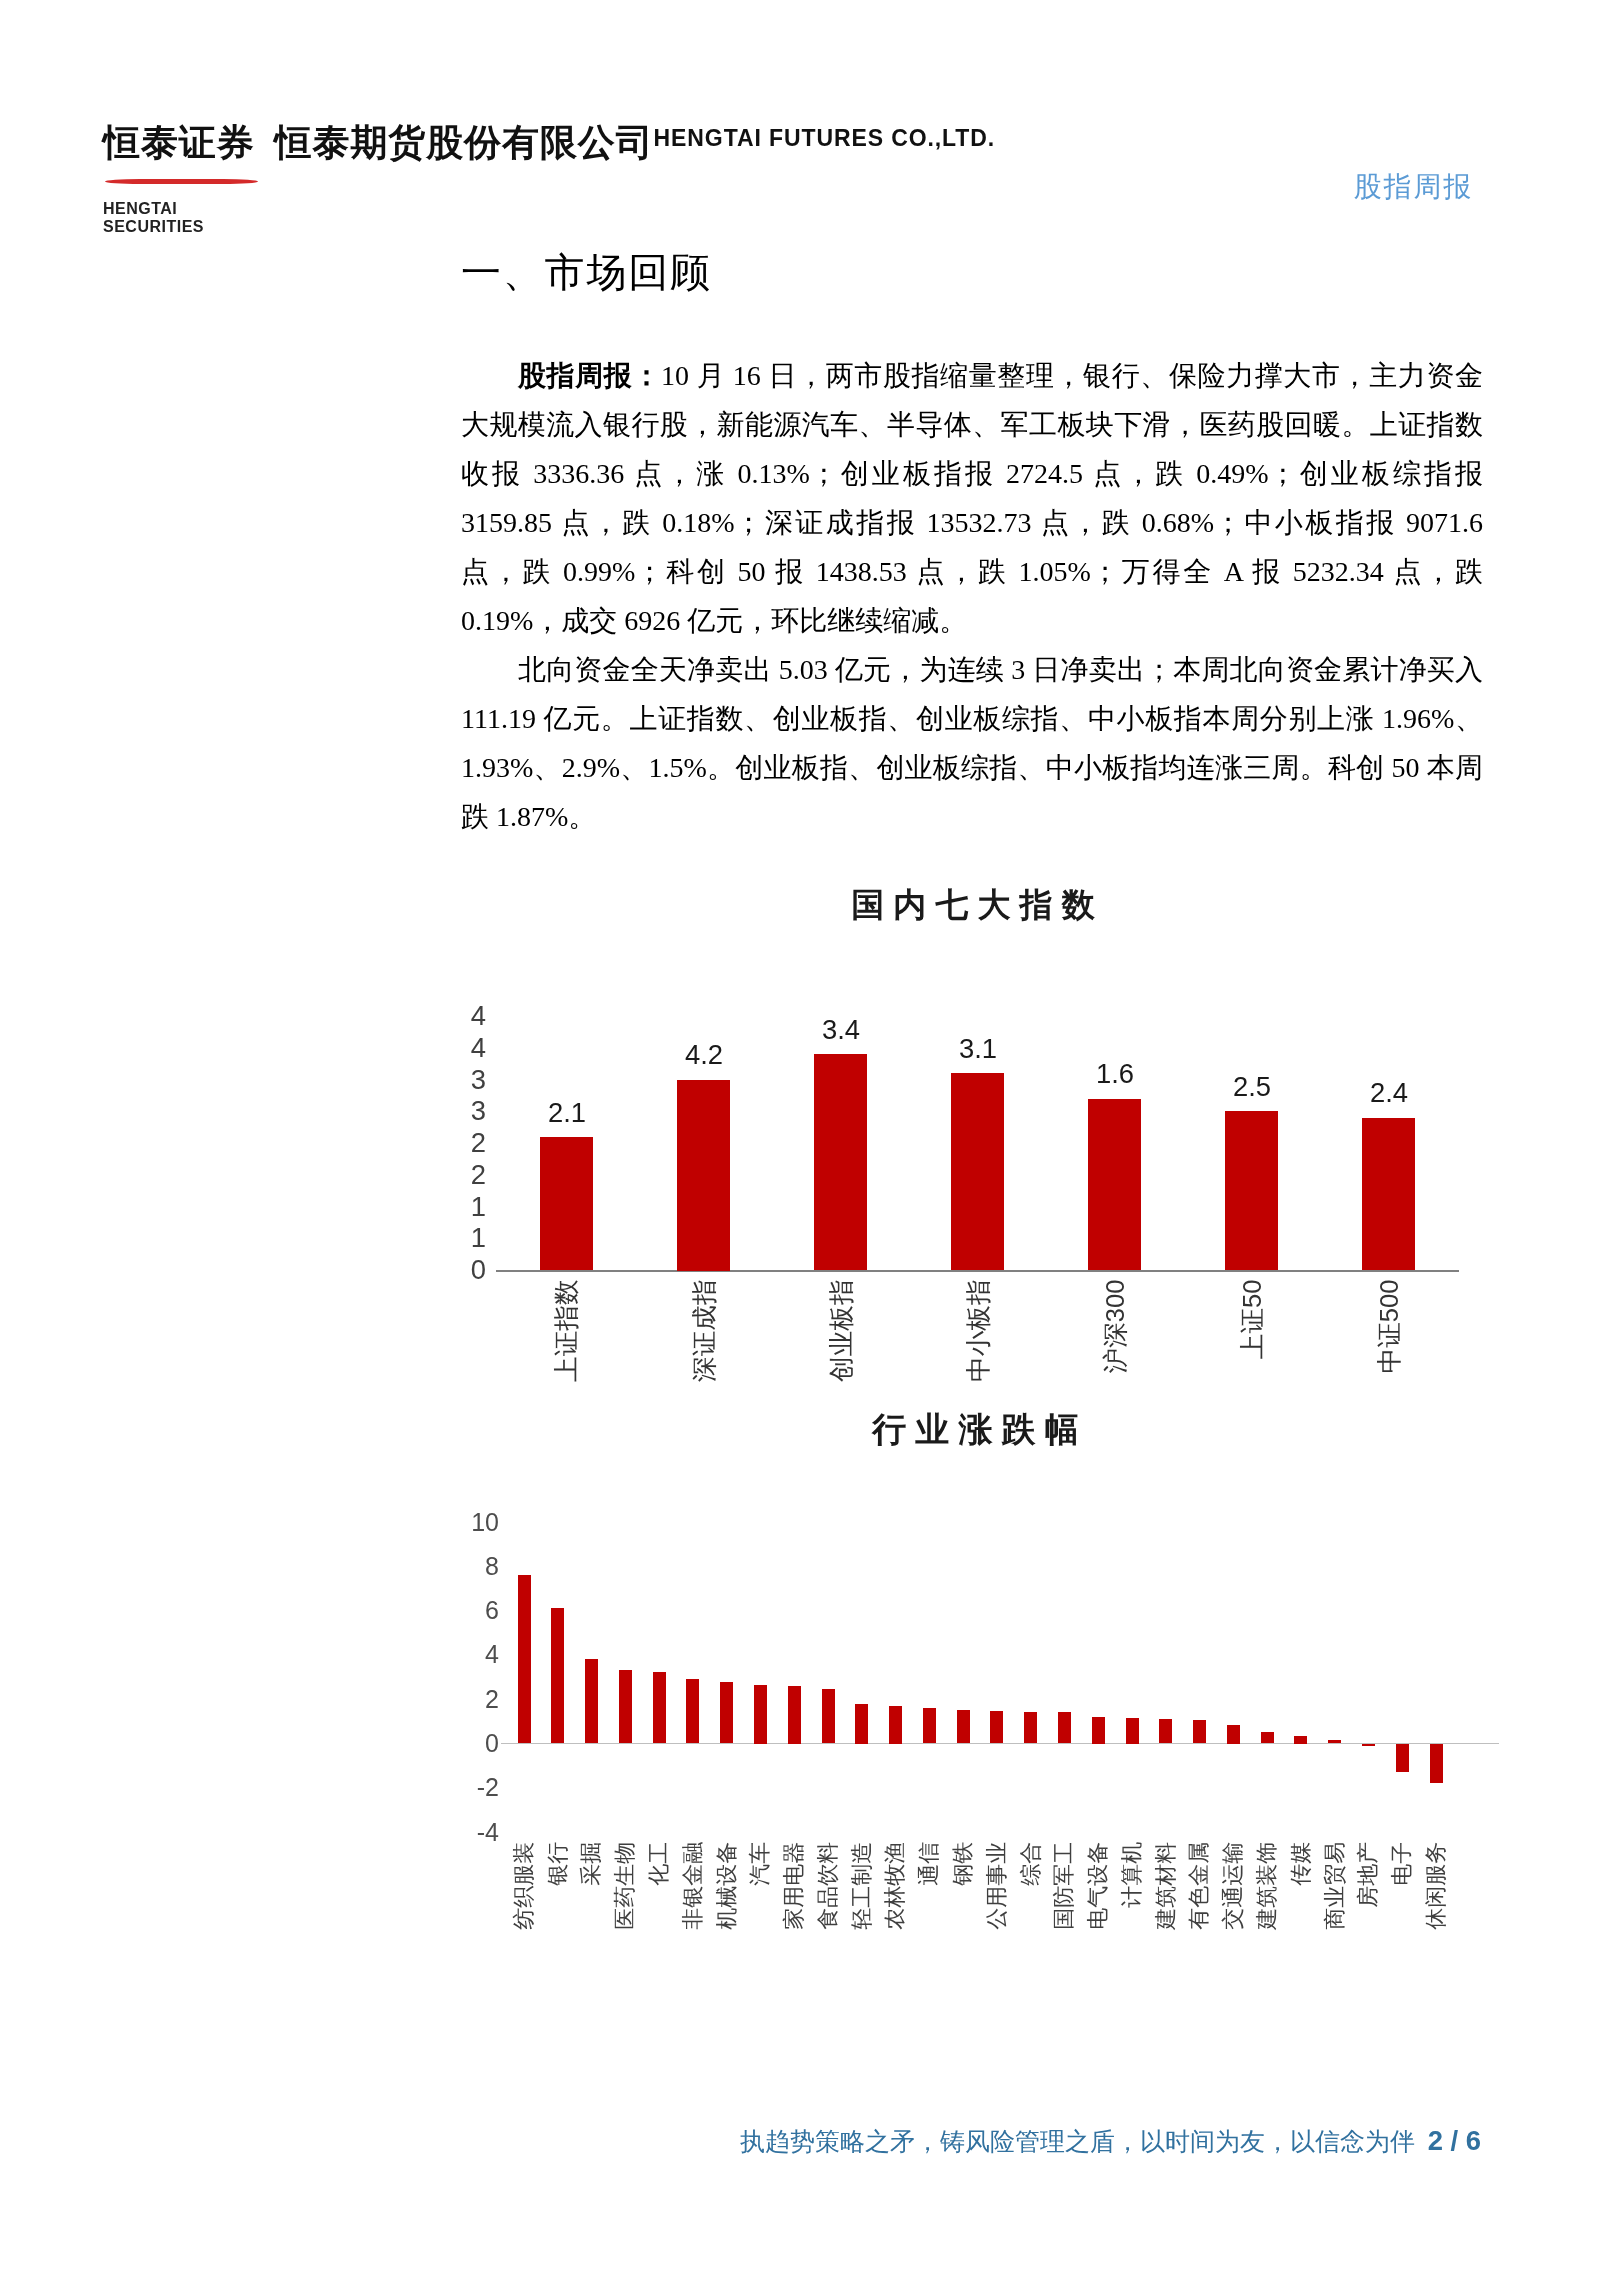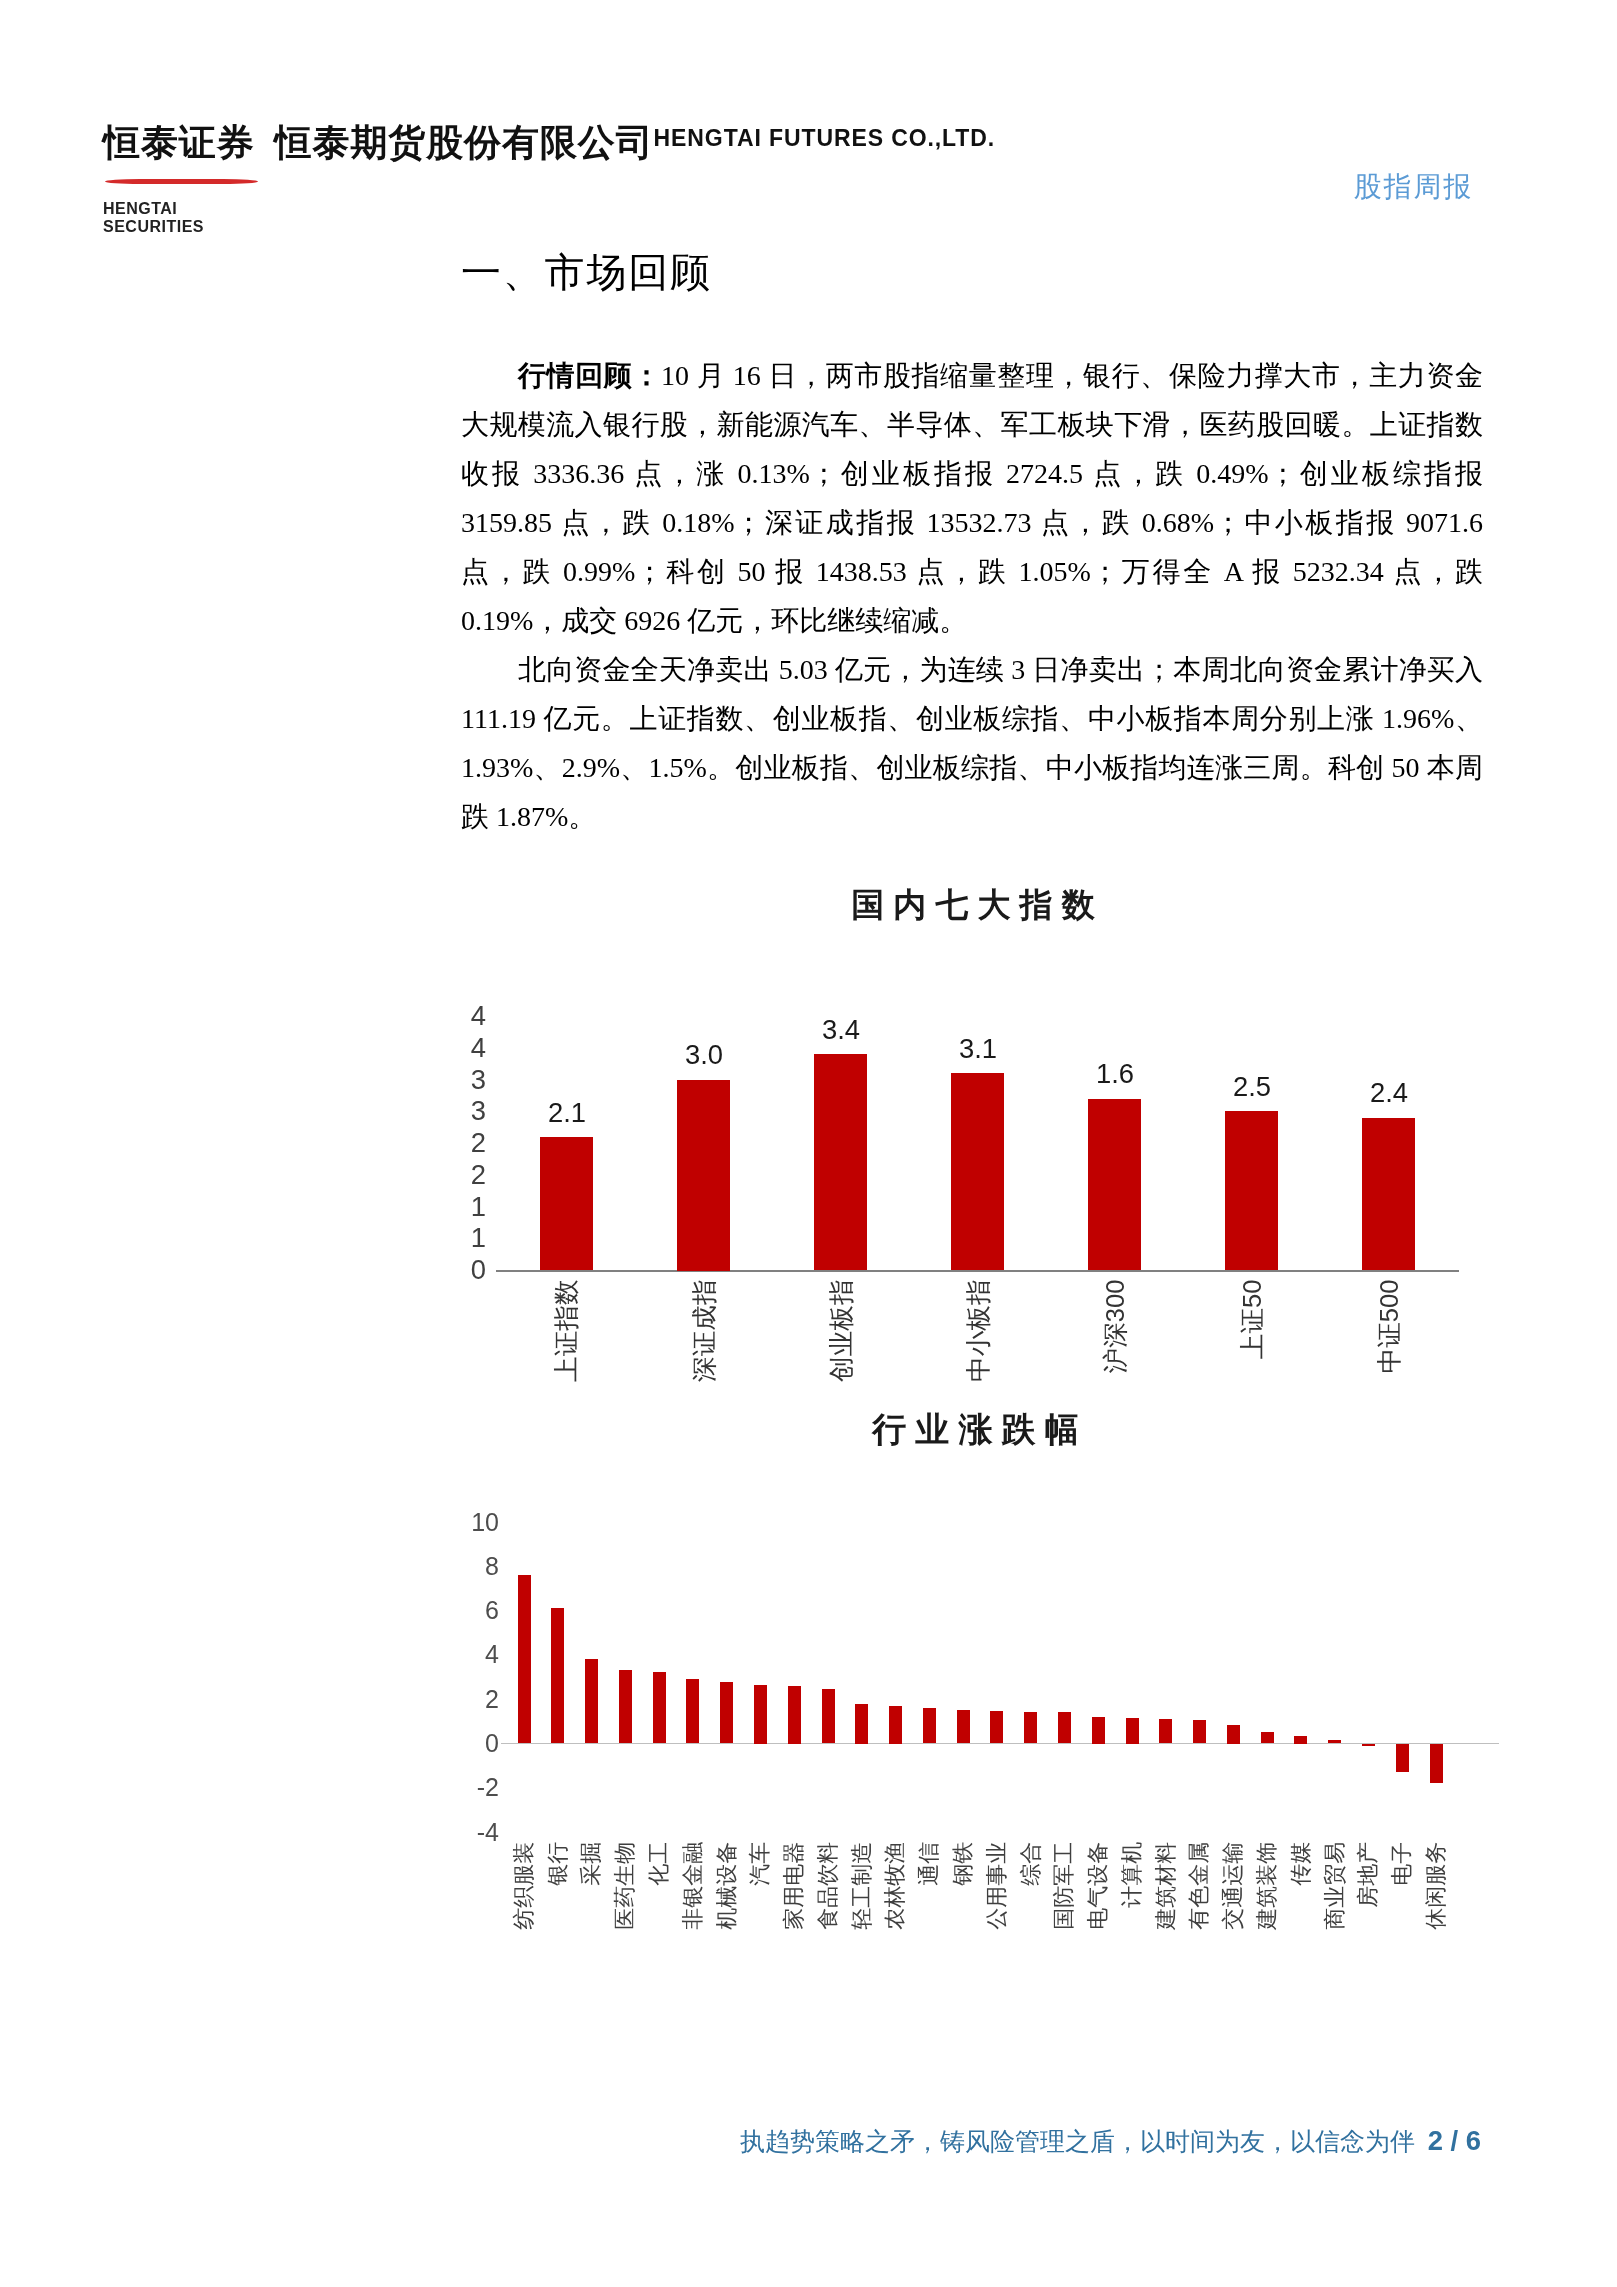--- a/index.html
+++ b/index.html
@@ -51,41 +51,41 @@
       <span class="logo-cn2">恒泰期货股份有限公司</span>
       <span class="logo-en2">HENGTAI FUTURES CO.,LTD.</span>
     </div>
   </div>
 
   <div class="doc-type">股指周报</div>
 
   <div class="sec-title">一、市场回顾</div>
 
   <div class="bodytext">
-    <p><span class="b">行情回顾：</span><span>10 月 16 日，两市股指缩量整理，银行、保险力撑大市，主力资金大规模流入银行股，新能源汽车、半导体、军工板块下滑，医药股回暖。上证指数收报 3336.36 点，涨 0.13%；创业板指报 2724.5 点，跌 0.49%；创业板综指报 3159.85 点，跌 0.18%；深证成指报 13532.73 点，跌 0.68%；中小板指报 9071.6 点，跌 0.99%；科创 50 报 1438.53 点，跌 1.05%；万得全 A 报 5232.34 点，跌 0.19%，成交 6926 亿元，环比继续缩减。</span></p>
+    <p><span class="b">股指周报：</span><span>10 月 16 日，两市股指缩量整理，银行、保险力撑大市，主力资金大规模流入银行股，新能源汽车、半导体、军工板块下滑，医药股回暖。上证指数收报 3336.36 点，涨 0.13%；创业板指报 2724.5 点，跌 0.49%；创业板综指报 3159.85 点，跌 0.18%；深证成指报 13532.73 点，跌 0.68%；中小板指报 9071.6 点，跌 0.99%；科创 50 报 1438.53 点，跌 1.05%；万得全 A 报 5232.34 点，跌 0.19%，成交 6926 亿元，环比继续缩减。</span></p>
     <p>北向资金全天净卖出 5.03 亿元，为连续 3 日净卖出；本周北向资金累计净买入 111.19 亿元。上证指数、创业板指、创业板综指、中小板指本周分别上涨 1.96%、1.93%、2.9%、1.5%。创业板指、创业板综指、中小板指均连涨三周。科创 50 本周跌 1.87%。</p>
   </div>
 
   <div class="chart-layer">
       <div class="chart-title" style="left: 498px; width: 959px; top: 883px; font-size: 33px;">国内七大指数</div>
       <div class="axis-line" style="left: 496px; top: 1270px; width: 963px; height: 1.8px; background: rgb(128, 128, 128);"></div>
       <div class="y-tick" style="left: 404px; width: 82px; top: 999px; font-size: 27.4px; line-height: 33px; color: rgb(64, 64, 64);">4</div>
       <div class="y-tick" style="left: 404px; width: 82px; top: 1031px; font-size: 27.4px; line-height: 33px; color: rgb(64, 64, 64);">4</div>
       <div class="y-tick" style="left: 404px; width: 82px; top: 1063px; font-size: 27.4px; line-height: 33px; color: rgb(64, 64, 64);">3</div>
       <div class="y-tick" style="left: 404px; width: 82px; top: 1094px; font-size: 27.4px; line-height: 33px; color: rgb(64, 64, 64);">3</div>
       <div class="y-tick" style="left: 404px; width: 82px; top: 1126px; font-size: 27.4px; line-height: 33px; color: rgb(64, 64, 64);">2</div>
       <div class="y-tick" style="left: 404px; width: 82px; top: 1158px; font-size: 27.4px; line-height: 33px; color: rgb(64, 64, 64);">2</div>
       <div class="y-tick" style="left: 404px; width: 82px; top: 1190px; font-size: 27.4px; line-height: 33px; color: rgb(64, 64, 64);">1</div>
       <div class="y-tick" style="left: 404px; width: 82px; top: 1221px; font-size: 27.4px; line-height: 33px; color: rgb(64, 64, 64);">1</div>
       <div class="y-tick" style="left: 404px; width: 82px; top: 1253px; font-size: 27.4px; line-height: 33px; color: rgb(64, 64, 64);">0</div>
       <div class="bar" style="left: 540px; width: 53px; top: 1137px; height: 133px; background: rgb(192, 0, 0);"></div>
       <div class="bar-dl" style="left: 512px; width: 110px; top: 1097px; font-size: 27.4px;">2.1</div>
       <div class="cat-label" style="left: 429px; width: 274px; top: 1401px; height: 31px; line-height: 31px; font-size: 25.6px; color: rgb(51, 51, 51);">上证指数</div>
       <div class="bar" style="left: 677px; width: 53px; top: 1080px; height: 191px; background: rgb(192, 0, 0);"></div>
-      <div class="bar-dl" style="left: 649px; width: 110px; top: 1039px; font-size: 27.4px;">3.0</div>
+      <div class="bar-dl" style="left: 649px; width: 110px; top: 1039px; font-size: 27.4px;">4.2</div>
       <div class="cat-label" style="left: 567px; width: 274px; top: 1401px; height: 31px; line-height: 31px; font-size: 25.6px; color: rgb(51, 51, 51);">深证成指</div>
       <div class="bar" style="left: 814px; width: 53px; top: 1054px; height: 216px; background: rgb(192, 0, 0);"></div>
       <div class="bar-dl" style="left: 786px; width: 110px; top: 1014px; font-size: 27.4px;">3.4</div>
       <div class="cat-label" style="left: 704px; width: 274px; top: 1401px; height: 31px; line-height: 31px; font-size: 25.6px; color: rgb(51, 51, 51);">创业板指</div>
       <div class="bar" style="left: 951px; width: 53px; top: 1073px; height: 197px; background: rgb(192, 0, 0);"></div>
       <div class="bar-dl" style="left: 923px; width: 110px; top: 1033px; font-size: 27.4px;">3.1</div>
       <div class="cat-label" style="left: 841px; width: 274px; top: 1401px; height: 31px; line-height: 31px; font-size: 25.6px; color: rgb(51, 51, 51);">中小板指</div>
       <div class="bar" style="left: 1088px; width: 53px; top: 1099px; height: 171px; background: rgb(192, 0, 0);"></div>
       <div class="bar-dl" style="left: 1060px; width: 110px; top: 1058px; font-size: 27.4px;">1.6</div>
       <div class="cat-label" style="left: 978px; width: 274px; top: 1401px; height: 31px; line-height: 31px; font-size: 25.6px; color: rgb(51, 51, 51);">沪深300</div>

